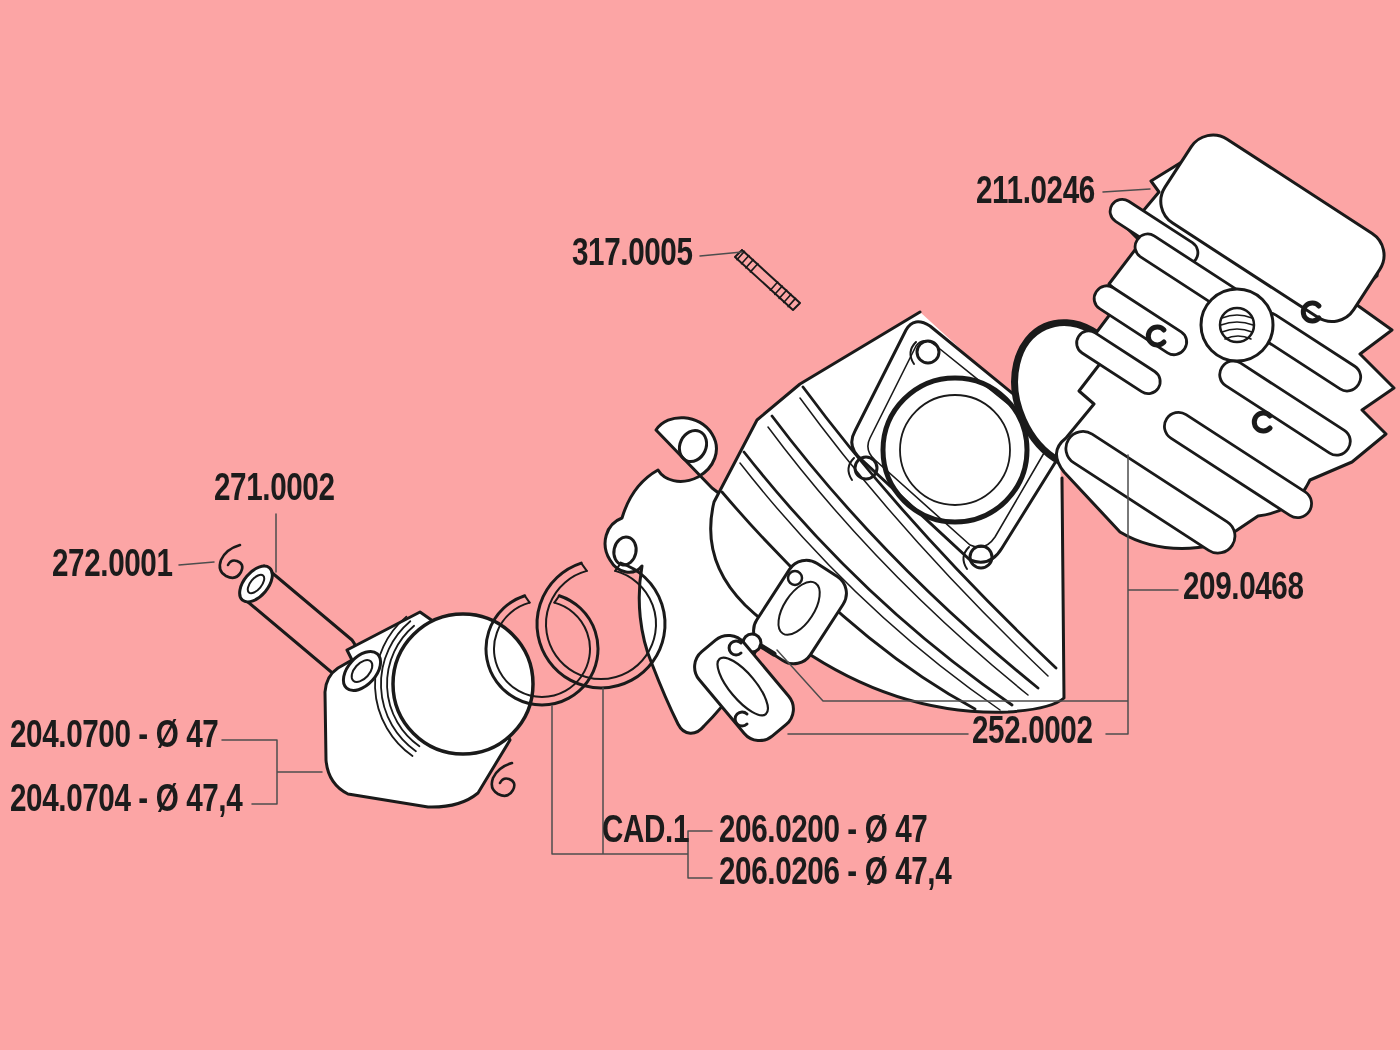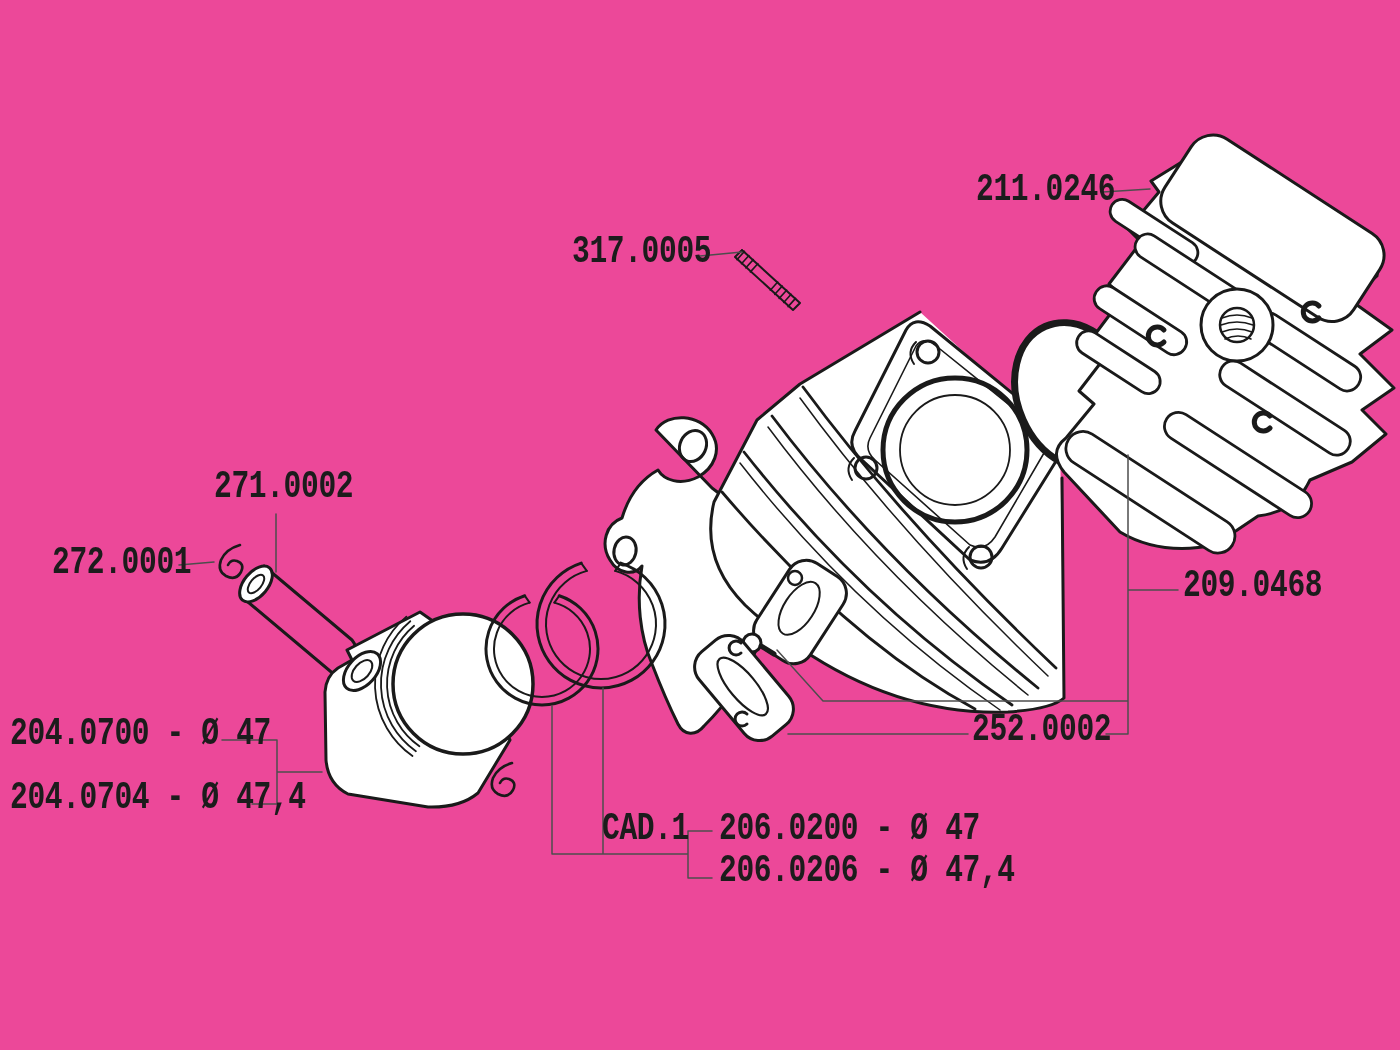--- a/index.html
+++ b/index.html
@@ -1,21 +1,21 @@
 <!DOCTYPE html>
 <html><head>
 <meta charset="utf-8">
 <style>
   html,body{margin:0;padding:0;background:#fff;}
   #stage{
     position:relative;
     width:1400px;height:1050px;
-    background:#ec4899;
+    background:#fca5a5;
     overflow:hidden;
-    font-family:Liberation Mono, monospace;
+    font-family:Liberation Sans, sans-serif;
   }
   #art{position:absolute;left:0;top:0;}
   .lbl{
     position:absolute;
     font-weight:700;
     font-size:38px;
     line-height:38px;
     letter-spacing:-0.5px;
     color:#1c1c1c;
     white-space:nowrap;

